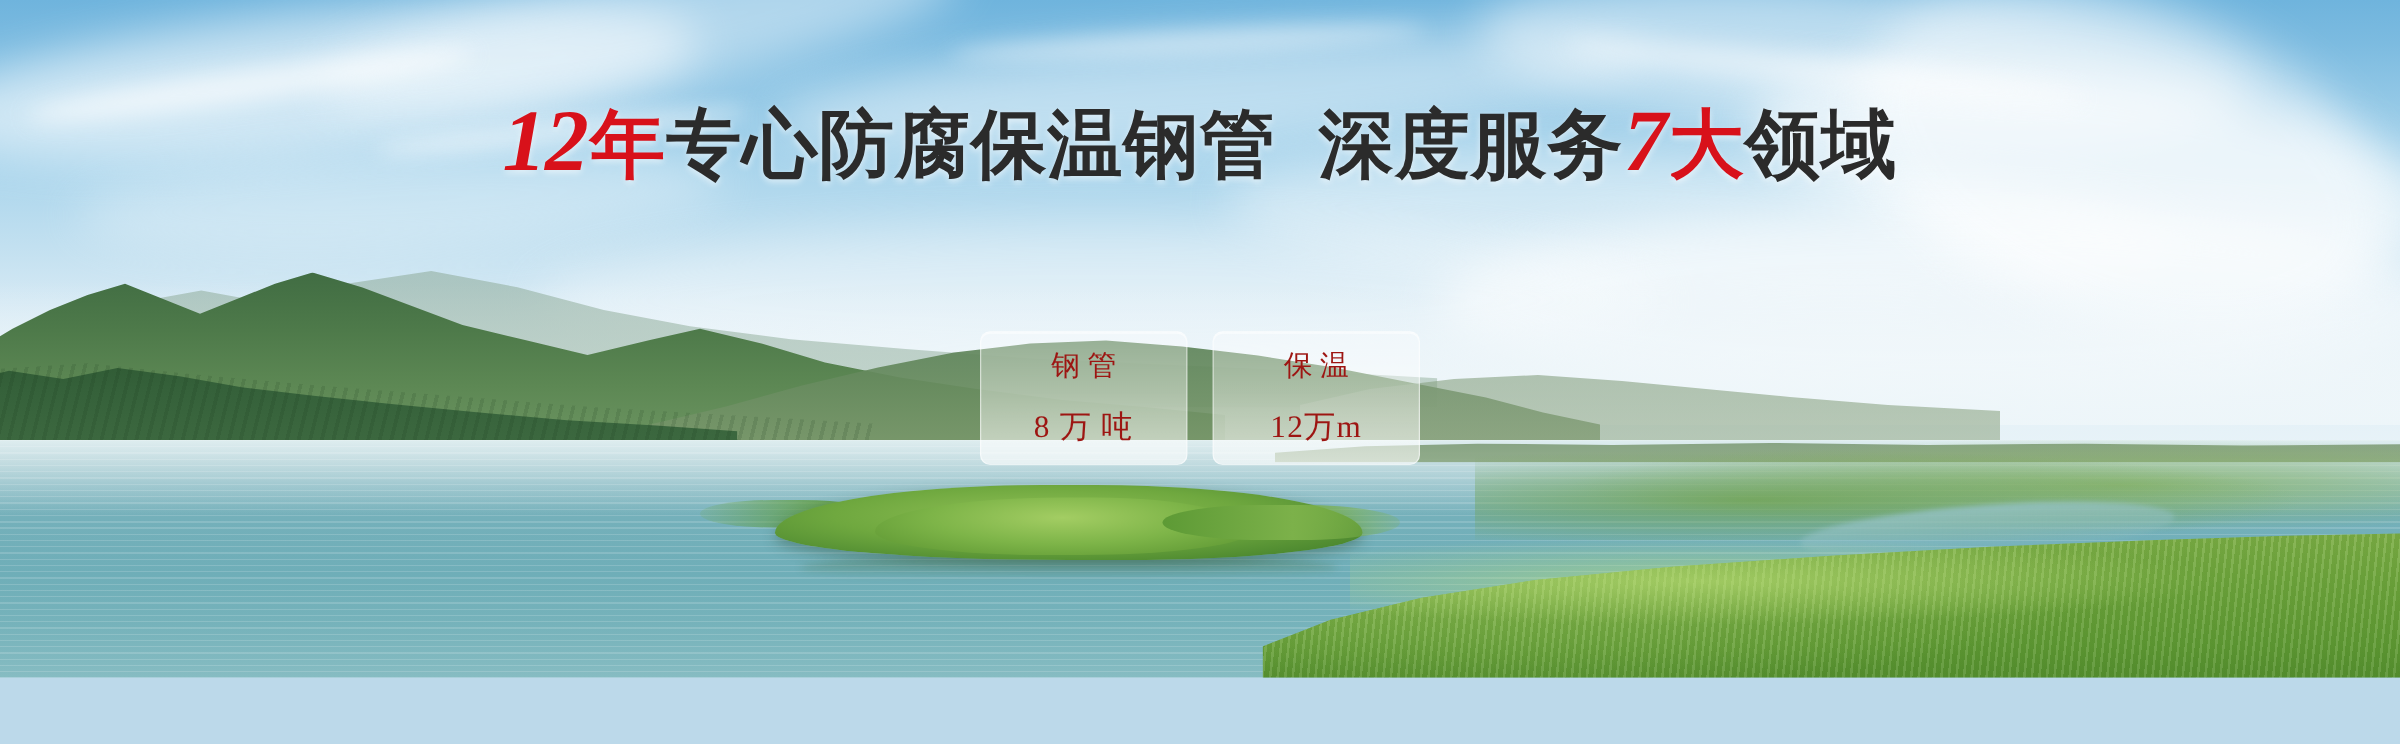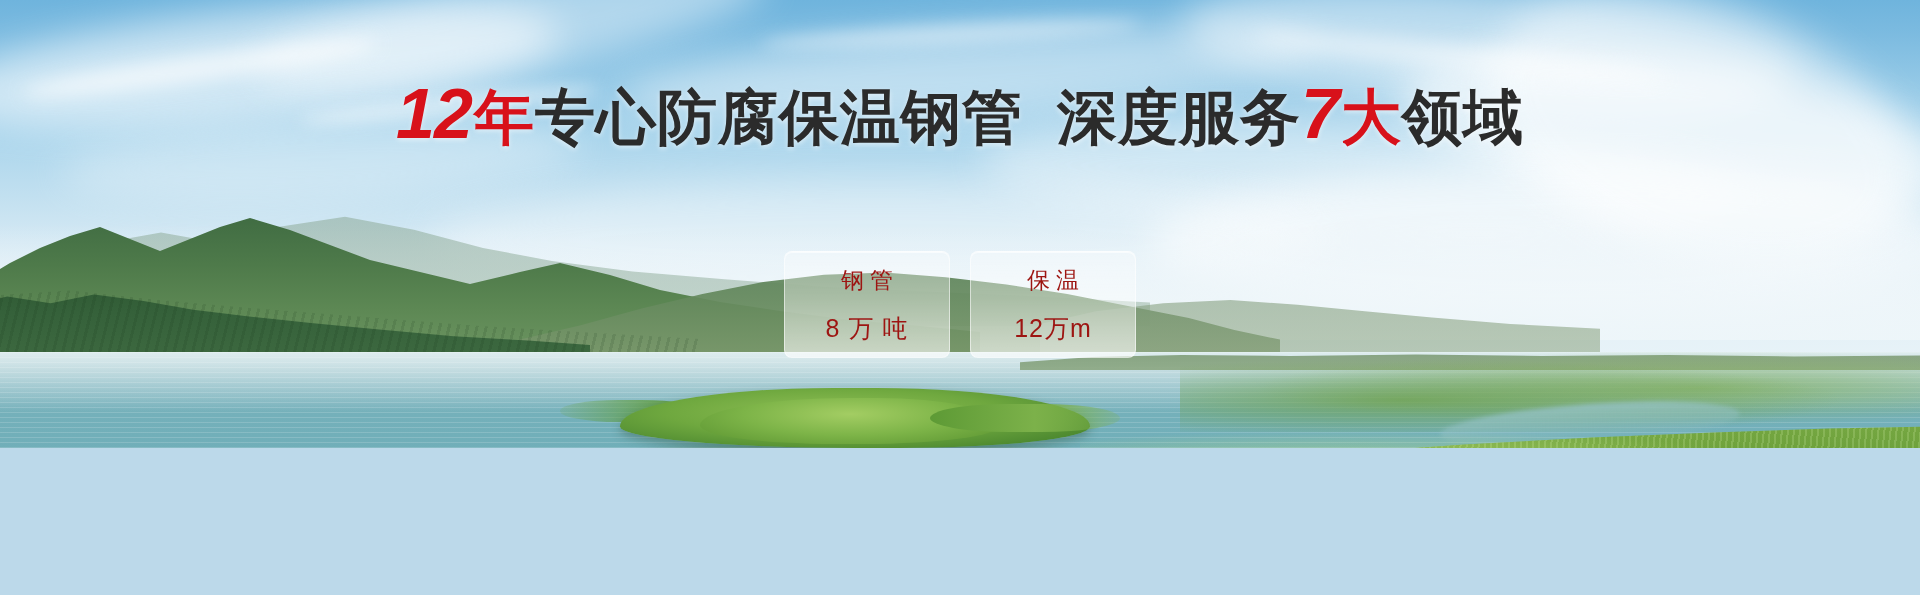--- a/index.html
+++ b/index.html
@@ -4,21 +4,21 @@
 <title>Banner</title>
 <style>
   html,body{margin:0;padding:0;}
   body{
     width:1920px;height:595px;overflow:hidden;
     font-family:"Liberation Sans","DejaVu Sans",sans-serif;
     background:#bcd9ea;
   }
 
   
-  .stage{position:relative;width:1920px;height:448px;overflow:hidden;}
+  .stage{position:relative;width:1920px;height:542px;overflow:hidden;font-family:Liberation Serif, serif;}
 
   
   .sky{
     position:absolute;left:0;top:0;width:1920px;height:340px;
     background:
       linear-gradient(to bottom,
         #6fb4dd 0%,
         #7cbbe0 10%,
         #93c8e6 24%,
         #aad5ec 40%,
@@ -205,21 +205,21 @@
     padding:6px 38px 8px;
     font-size:26px;line-height:32px;
     color:#2b2b2b;
     letter-spacing:2px;
     white-space:nowrap;
     background:rgba(255,255,255,.06);
   }
 
   
   .cards{
-    position:absolute;left:50%;top:251px;transform:translateX(-50%);
+    position:absolute;left:50%;top:265px;transform:translateX(-50%);
     display:flex;gap:20px;text-align:center;
   }
   .card{
     width:164px;height:105px;
     border-radius:8px;
     background:linear-gradient(to bottom,rgba(255,255,255,.30) 0%,rgba(255,255,255,.42) 45%,rgba(255,255,255,.62) 100%);
     border:1px solid rgba(255,255,255,.55);
     box-shadow:inset 0 1px 0 rgba(255,255,255,.6);
     display:flex;flex-direction:column;
     align-items:center;justify-content:center;

